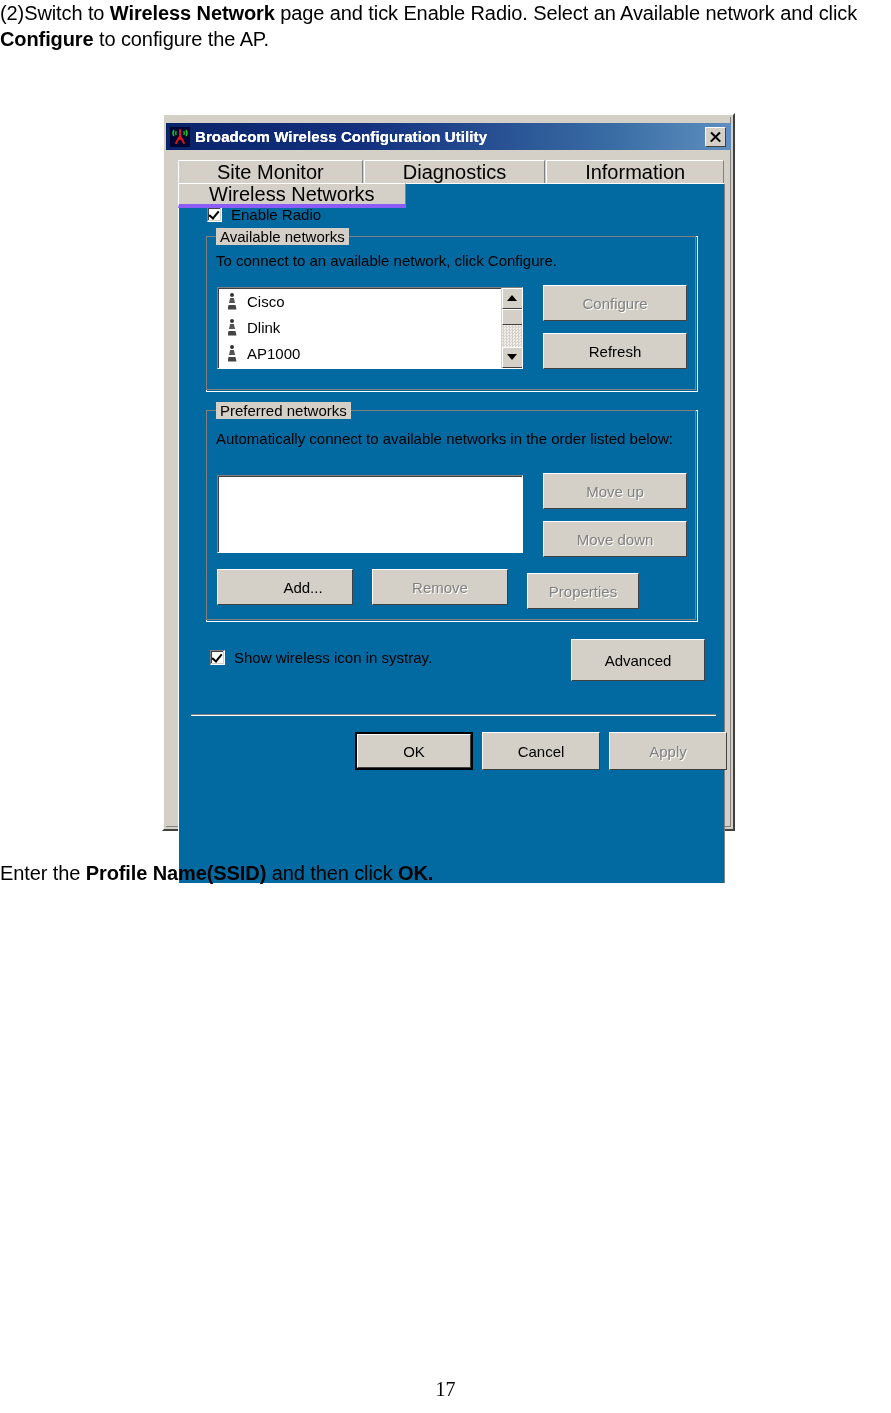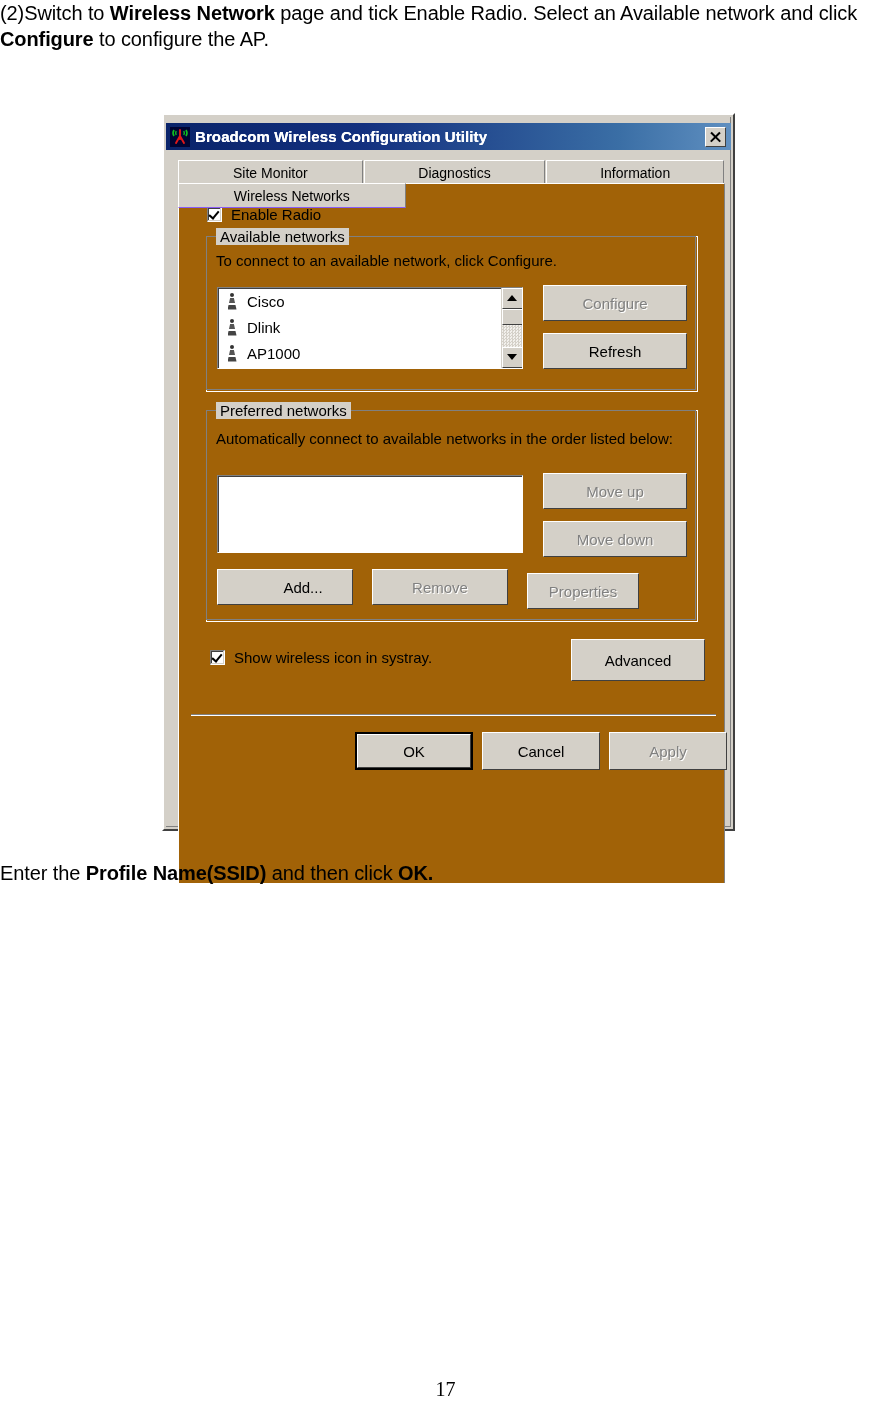--- a/index.html
+++ b/index.html
@@ -141,44 +141,44 @@
     height: 25px;
     background: #d4d0c8;
     border-top: 1px solid #ffffff;
     border-left: 1px solid #ffffff;
     border-right: 1px solid #808080;
     border-bottom: 1px solid #808080;
     box-sizing: border-box;
     display: flex;
     align-items: center;
     justify-content: center;
-    font-size: 14px;
+    font-size: 20px;
     color: #000;
     margin-right: 1px;
     position: relative;
   }
   .tab.active {
-    border-bottom: 1px solid #8b5cf6;
+    border-bottom: 4px solid #8b5cf6;
     z-index: 5;
   }
   .tab.t-site   { width: 185px; }
   .tab.t-diag   { width: 182px; }
   .tab.t-info   { width: 178px; }
   .tab.t-wn     { width: 228px; }
   .tab.t-link   { width: 165px; }
   .tab.t-stats  { width: 152px; }
 
   
   .panel {
     position: absolute;
     left: 14px;
     top: 68px;
     width: 547px;
     height: 700px;
-    background: #a16207;
+    background: #0369a1;
     border-top: 1px solid #ffffff;
     border-left: 1px solid #ffffff;
     border-right: 1px solid #808080;
     box-sizing: border-box;
   }
 
   
   .cbrow {
     position: absolute;
     display: flex;

